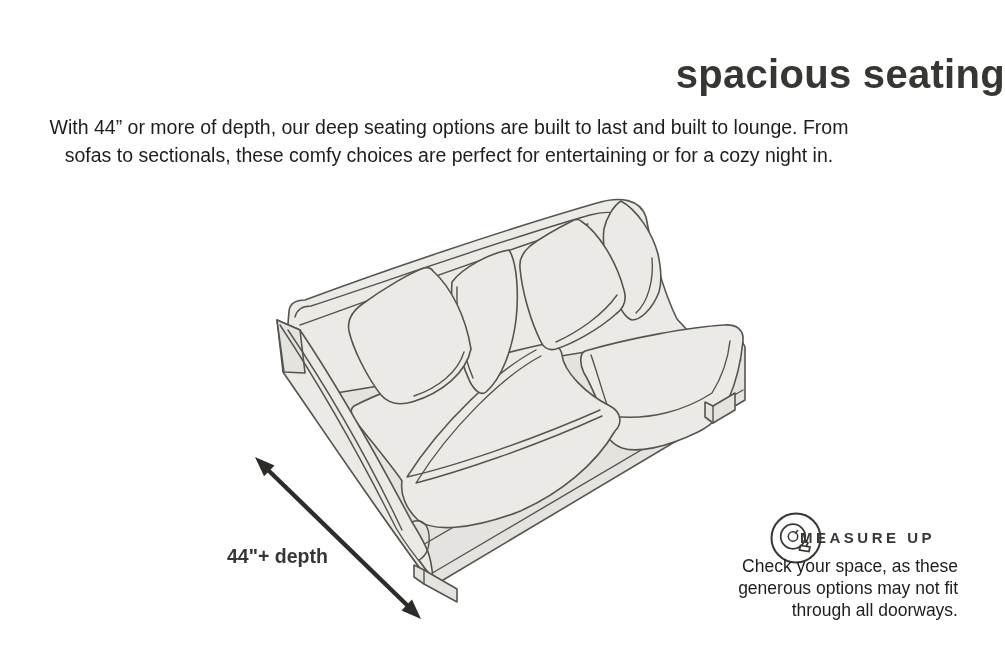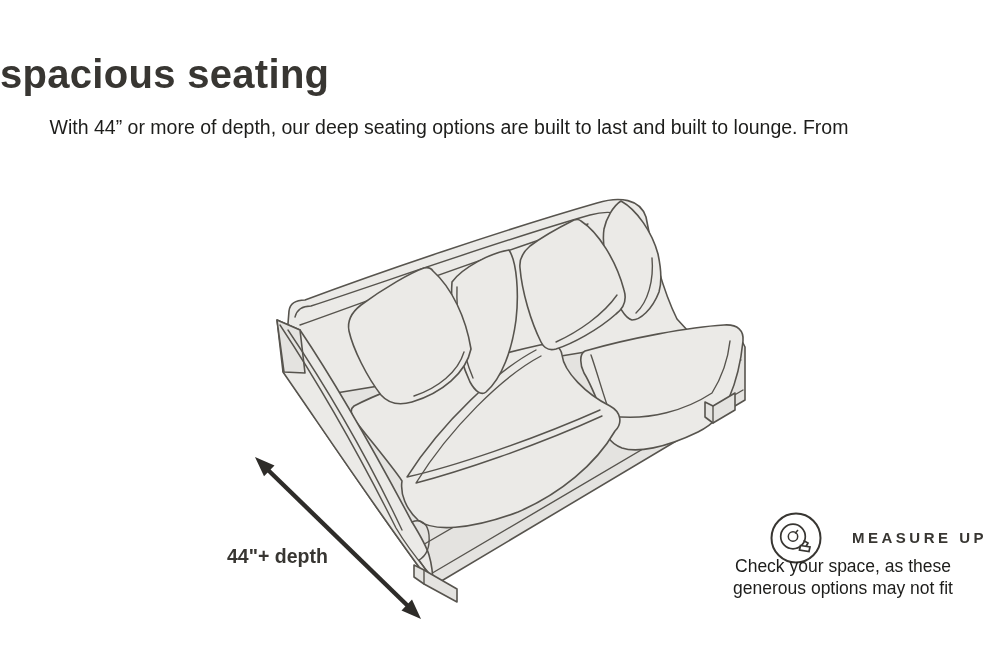--- a/index.html
+++ b/index.html
@@ -7,55 +7,56 @@
     --fill-light:#ebeae7; --fill-mid:#e4e3e0; --arrow:#2e2c29; --background:#ffffff;
   }
   html,body{margin:0;padding:0;}
   body{
     width:1005px;height:671px;position:relative;overflow:hidden;
     background:var(--background);
     font-family:"Liberation Sans", sans-serif;
     color:var(--text);
   }
   .page-title{
-    position:absolute;top:52px;left:0;width:1005px;text-align:left;
+    position:absolute;top:52px;left:0;width:1005px;text-align:right;
     font-size:40px;font-weight:bold;color:var(--ink);letter-spacing:0.3px;line-height:44px;
   }
   .intro{
     position:absolute;top:113px;left:0;width:898px;text-align:center;
     font-size:19.5px;line-height:28px;color:var(--text);
   }
   .sofa-svg{position:absolute;left:0;top:0;}
   .fa{fill:var(--fill-light);stroke:var(--line);stroke-width:1.6;stroke-linejoin:round;}
   .fa2{fill:var(--fill-mid);stroke:var(--line);stroke-width:1.6;stroke-linejoin:round;}
   .ln{fill:none;stroke:var(--line);stroke-width:1.4;stroke-linecap:round;stroke-linejoin:round;}
   .ar{stroke:var(--arrow);stroke-width:4.4;}
   .arh{fill:var(--arrow);stroke:none;}
   .depth-label{
     position:absolute;left:227px;top:545px;
     font-size:19.5px;font-weight:bold;color:var(--ink);white-space:nowrap;
   }
   .mu-icon{position:absolute;left:769px;top:511px;}
   .mu-icon *{stroke:var(--ink);}
   .mu-heading{
-    position:absolute;left:852px;top:529px;
+    position:absolute;left:800px;top:529px;
     font-size:15px;font-weight:bold;letter-spacing:3.5px;color:var(--ink);white-space:nowrap;
   }
   .mu-note{
-    position:absolute;right:47px;top:555px;width:230px;text-align:center;
+    position:absolute;right:47px;top:555px;width:230px;text-align:right;
     font-size:17.5px;line-height:22px;color:var(--text);
   }
 </style>
 </head>
 <body>
 
 <div class="page-title">spacious seating</div>
 
 <div class="intro">
   <div>With 44” or more of depth, our deep seating options are built to last and built to lounge. From</div>
+  <div>sofas to sectionals, these comfy choices are perfect for entertaining or for a cozy night in.</div>
 </div>
 
 <svg class="sofa-svg" width="1005" height="671" viewBox="0 0 1005 671" aria-hidden="true">
 
   <g>
     <path class="fa" d="M289,311 C290,303 296,300 305,300 C380,272 500,231 597,203
                         C620,196 640,199 646,217 C651,246 663,291 677,319
                         L688,331 L600,364 L330,419 L285,361 Z"></path>
     <path class="ln" d="M295,317 C297,309 303,306 311,306 C390,280 502,240 590,215
                         C608,210 626,212 633,224"></path>
@@ -151,13 +152,14 @@
   <line x1="26" y1="22.5" x2="29" y2="19" stroke-width="1.5"></line>
   <path d="M34.5,29.5 L39,32 L36.5,36.5" fill="none" stroke-width="1.7"></path>
   <path d="M31.5,34.5 L41,36 L40,40.5 L30.5,39 Z" fill="#ffffff" stroke-width="1.7"></path>
 </svg>
 
 <div class="mu-heading">MEASURE UP</div>
 
 <div class="mu-note">
   <div>Check your space, as these</div>
   <div>generous options may not fit</div>
+  <div>through all doorways.</div>
 </div>
 
 </body></html>

